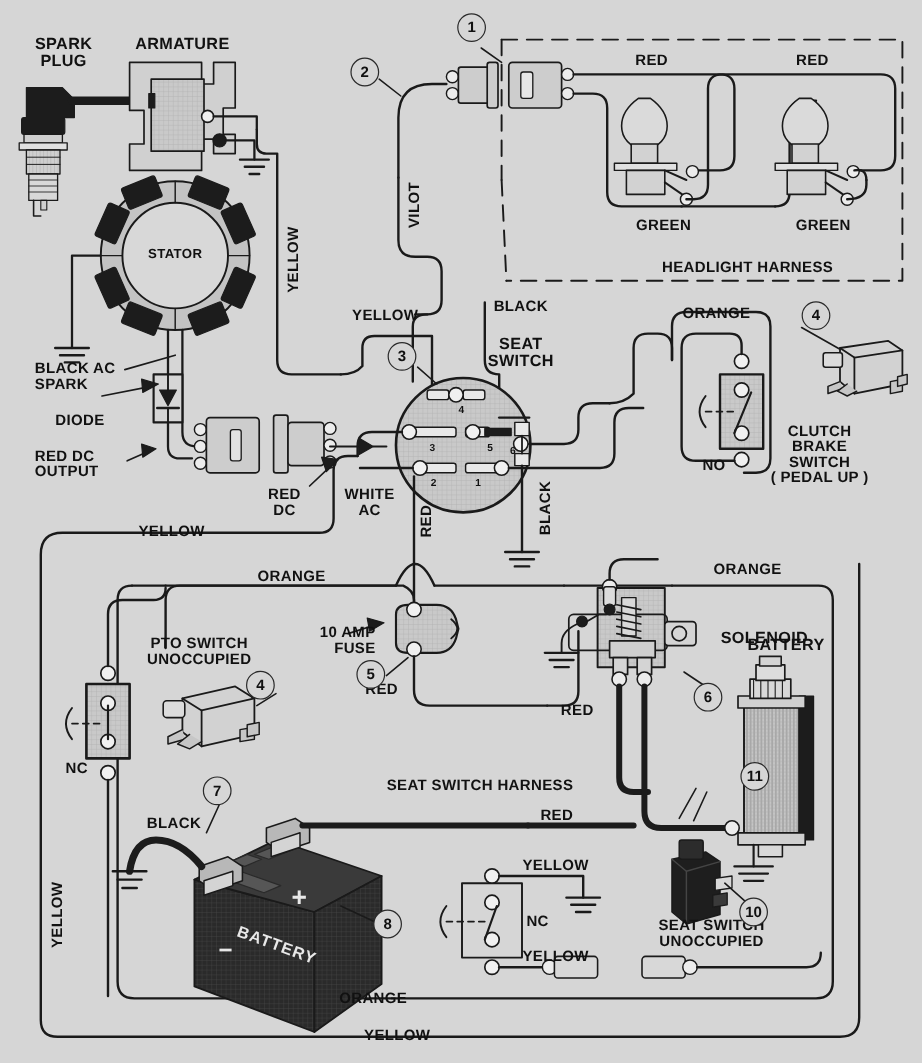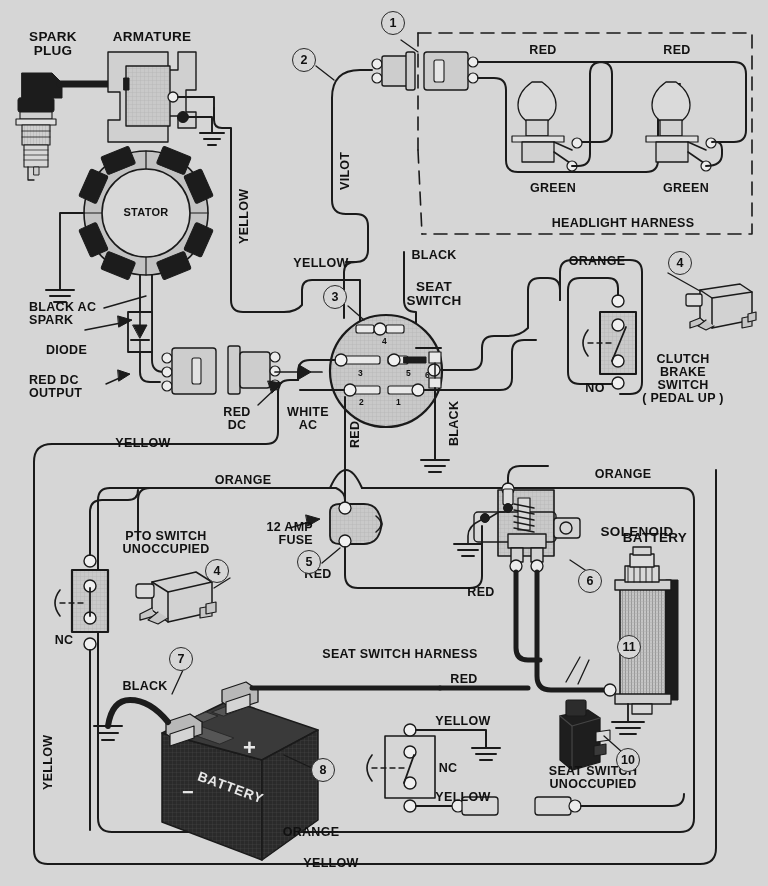--- a/index.html
+++ b/index.html
@@ -524,21 +524,21 @@
 SWITCH
 ( PEDAL UP )</div>
 
   <div class="lbl s12 ctr" style="left:143px;top:437px;">YELLOW</div>
   <div class="lbl s12 ctr" style="left:243px;top:474px;">ORANGE</div>
   <div class="lbl s12 ctr" style="left:623px;top:468px;">ORANGE</div>
 
   <div class="lbl s12 ctr" style="left:166px;top:530px;">PTO SWITCH
 UNOCCUPIED</div>
   <div class="lbl s12 ctr" style="left:64px;top:634px;">NC</div>
-  <div class="lbl s12" style="left:251px;top:521px;text-align:right;width:62px;">12 AMP
+  <div class="lbl s12" style="left:251px;top:521px;text-align:right;width:62px;">10 AMP
 FUSE</div>
   <div class="lbl s12 ctr" style="left:318px;top:568px;">RED</div>
 
   <div class="lbl s13 ctr" style="left:637px;top:525px;">SOLENOID</div>
   <div class="lbl s13 ctr" style="left:655px;top:531px;">BATTERY</div>
   <div class="lbl s12 ctr" style="left:481px;top:586px;">RED</div>
 
   <div class="lbl s12 ctr" style="left:400px;top:648px;">SEAT SWITCH HARNESS</div>
   <div class="lbl s12 ctr" style="left:464px;top:673px;">RED</div>
   <div class="lbl s12 ctr" style="left:145px;top:680px;">BLACK</div>

